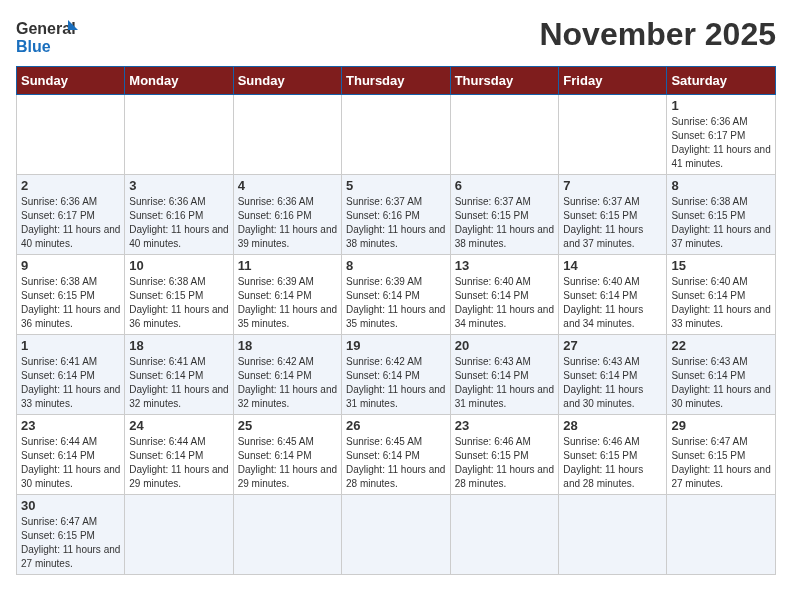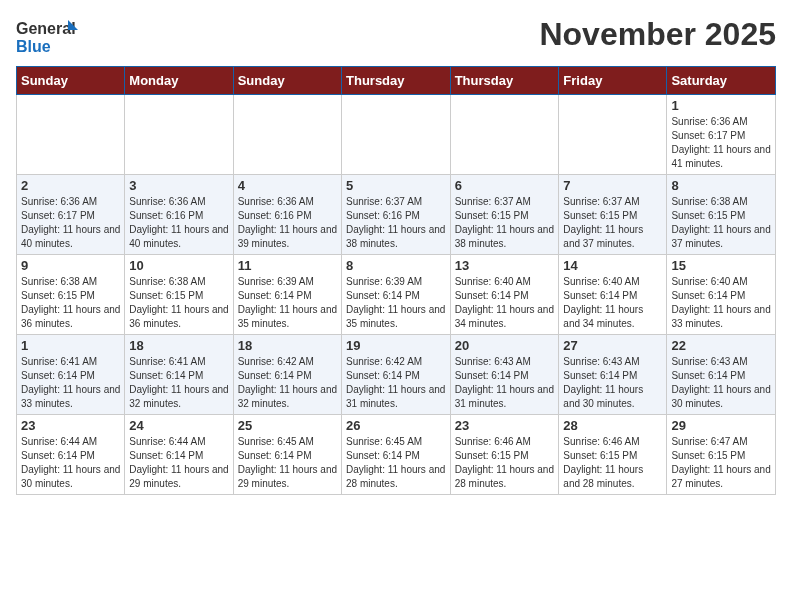--- a/index.html
+++ b/index.html
@@ -281,14 +281,28 @@
 Sunset: 6:15 PM
 Daylight: 11 hours and 28 minutes.</div>
         </td>
         <td>
           <span class="day-num">29</span>
           <div class="day-info" style="white-space: pre-line;">Sunrise: 6:47 AM
 Sunset: 6:15 PM
 Daylight: 11 hours and 27 minutes.</div>
         </td>
       </tr>
+      <tr class="row-even">
+        <td>
+          <span class="day-num">30</span>
+          <div class="day-info" style="white-space: pre-line;">Sunrise: 6:47 AM
+Sunset: 6:15 PM
+Daylight: 11 hours and 27 minutes.</div>
+        </td>
+        <td class="empty-cell"></td>
+        <td class="empty-cell"></td>
+        <td class="empty-cell"></td>
+        <td class="empty-cell"></td>
+        <td class="empty-cell"></td>
+        <td class="empty-cell"></td>
+      </tr>
     </tbody>
 </table>
 
 </body></html>

